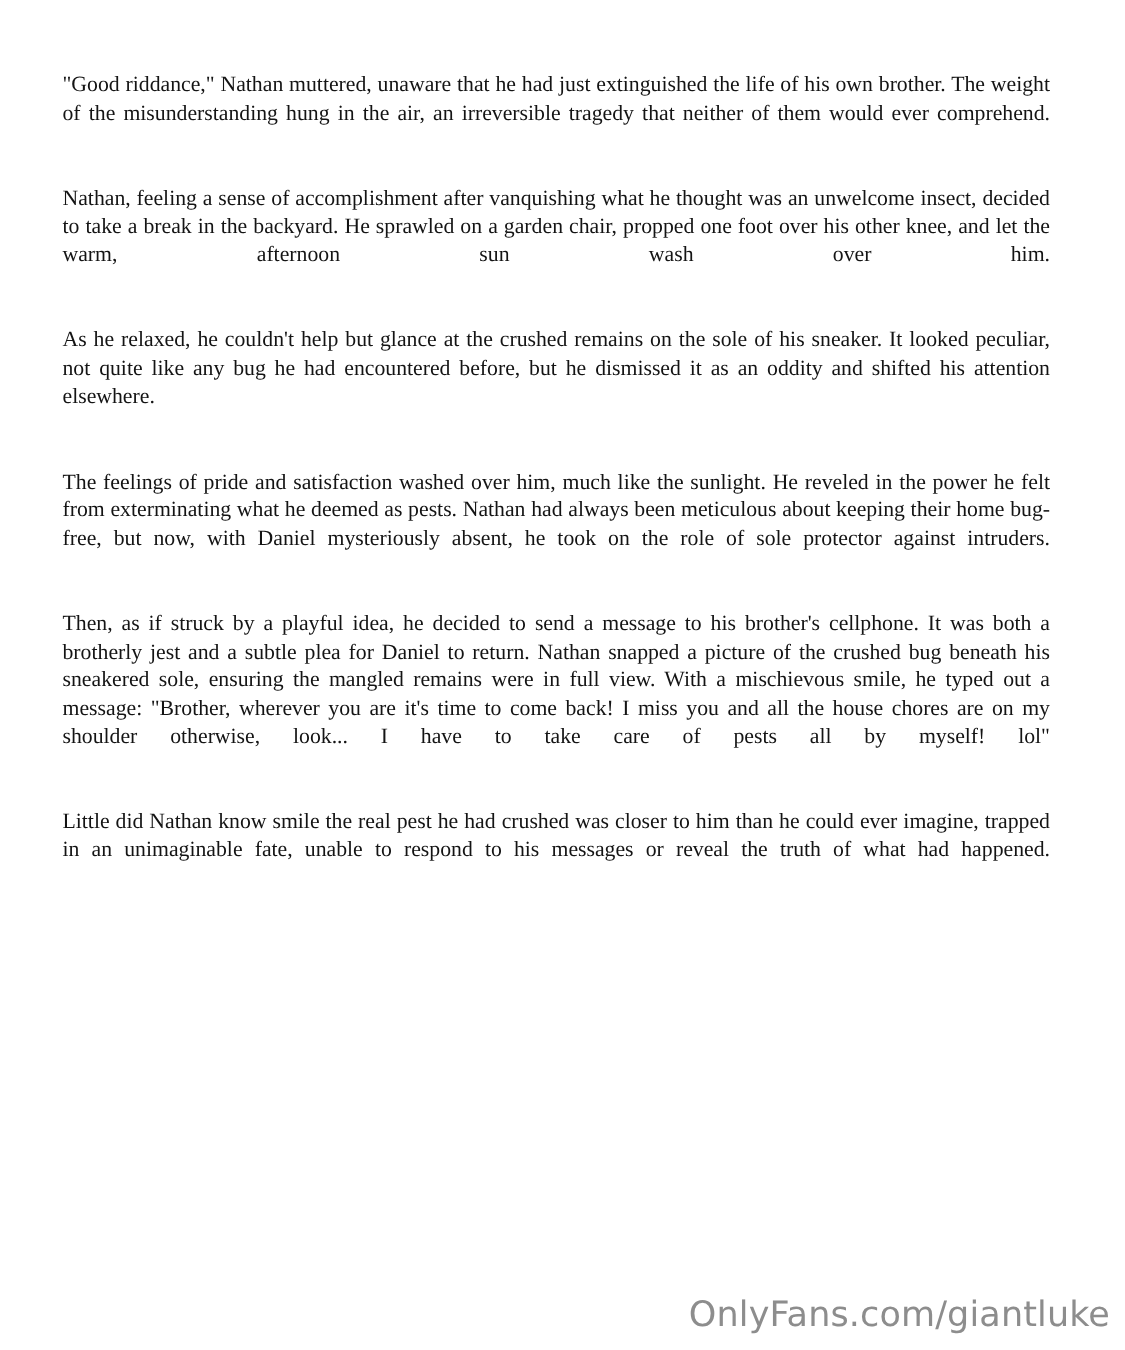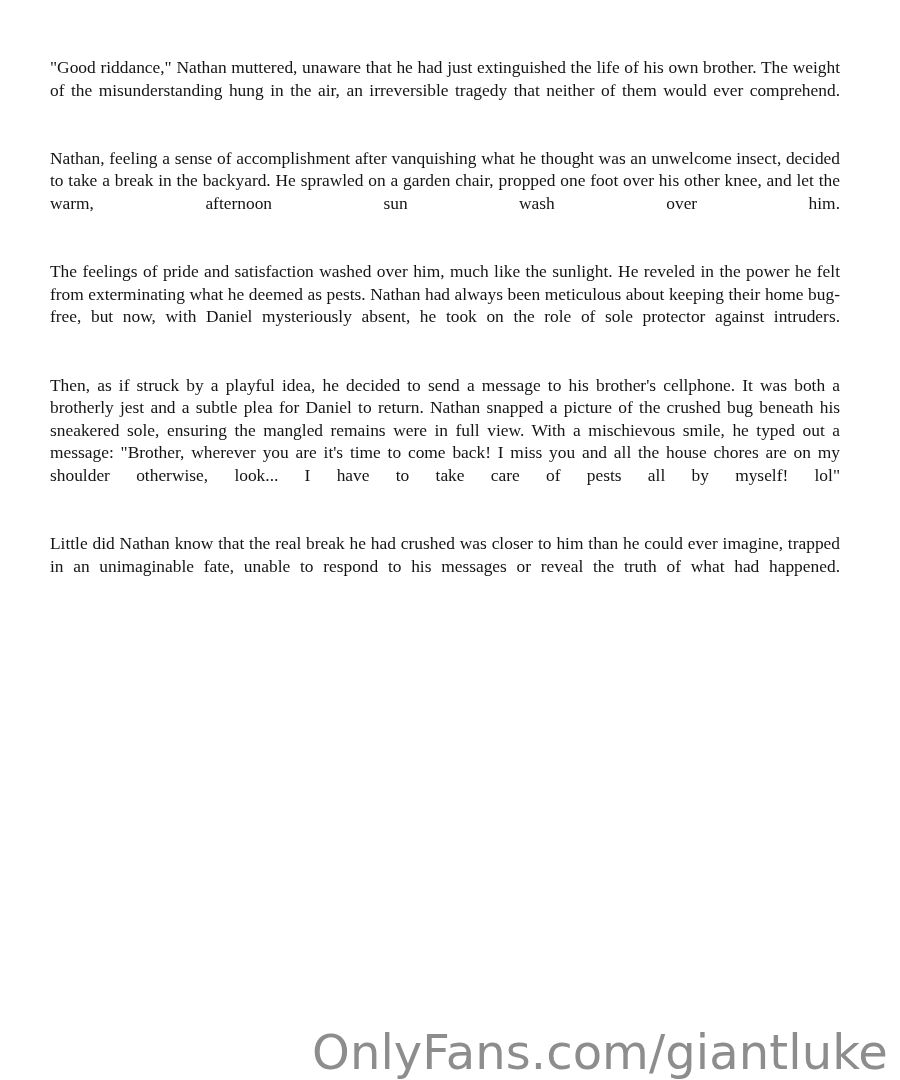--- a/index.html
+++ b/index.html
@@ -54,37 +54,38 @@
     content: "";
     display: inline-block;
     width: 100%;
   }
 
   #watermark {
     position: absolute;
     right: 12px;
     bottom: 6px;
     font-family: "DejaVu Sans", "Liberation Sans", sans-serif;
-    font-size: 48px;
+    font-size: 28px;
     font-weight: 400;
     line-height: 44px;
     color: #8d8d8d;
     letter-spacing: 0.1px;
     white-space: nowrap;
     user-select: none;
   }
 </style>
 </head>
 <body>
 
 <div id="page">
 
   <div id="doc-body">
     <p class="para">"Good riddance," Nathan muttered, unaware that he had just extinguished the life of his own brother. The weight of the misunderstanding hung in the air, an irreversible tragedy that neither of them would ever comprehend.</p>
     <p class="para">Nathan, feeling a sense of accomplishment after vanquishing what he thought was an unwelcome insect, decided to take a break in the backyard. He sprawled on a garden chair, propped one foot over his other knee, and let the warm, afternoon sun wash over him.</p>
+    <p class="para">As he relaxed, he couldn't help but glance at the crushed remains on the sole of his sneaker. It looked peculiar, not quite like any bug he had encountered before, but he dismissed it as an oddity and shifted his attention elsewhere.</p>
     <p class="para">The feelings of pride and satisfaction washed over him, much like the sunlight. He reveled in the power he felt from exterminating what he deemed as pests. Nathan had always been meticulous about keeping their home bug-free, but now, with Daniel mysteriously absent, he took on the role of sole protector against intruders.</p>
     <p class="para">Then, as if struck by a playful idea, he decided to send a message to his brother's cellphone. It was both a brotherly jest and a subtle plea for Daniel to return. Nathan snapped a picture of the crushed bug beneath his sneakered sole, ensuring the mangled remains were in full view. With a mischievous smile, he typed out a message: "Brother, wherever you are it's time to come back! I miss you and all the house chores are on my shoulder otherwise, look... I have to take care of pests all by myself! lol"</p>
-    <p class="para">Little did Nathan know that the real break he had crushed was closer to him than he could ever imagine, trapped in an unimaginable fate, unable to respond to his messages or reveal the truth of what had happened.</p>
+    <p class="para">Little did Nathan know smile the real pest he had crushed was closer to him than he could ever imagine, trapped in an unimaginable fate, unable to respond to his messages or reveal the truth of what had happened.</p>
   </div>
 
   <div id="watermark">OnlyFans.com/giantluke</div>
 
 </div>
 
 </body></html>

